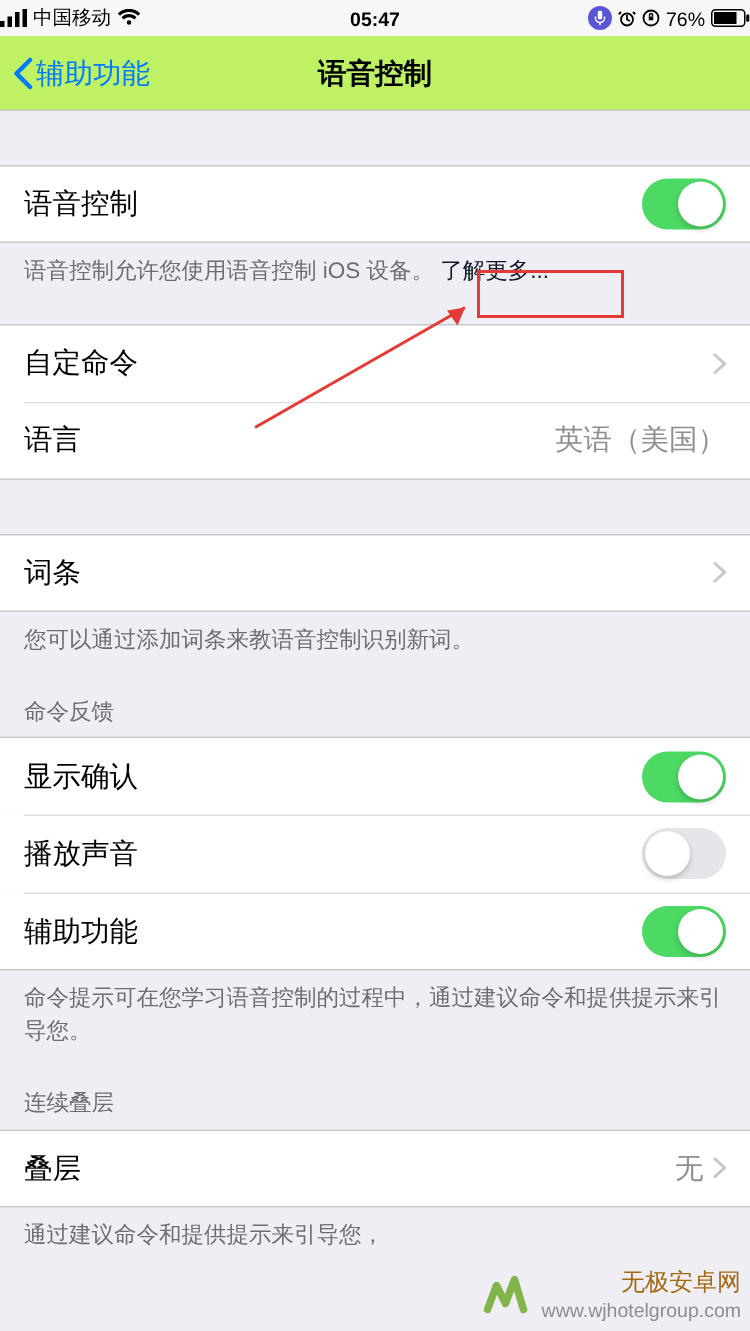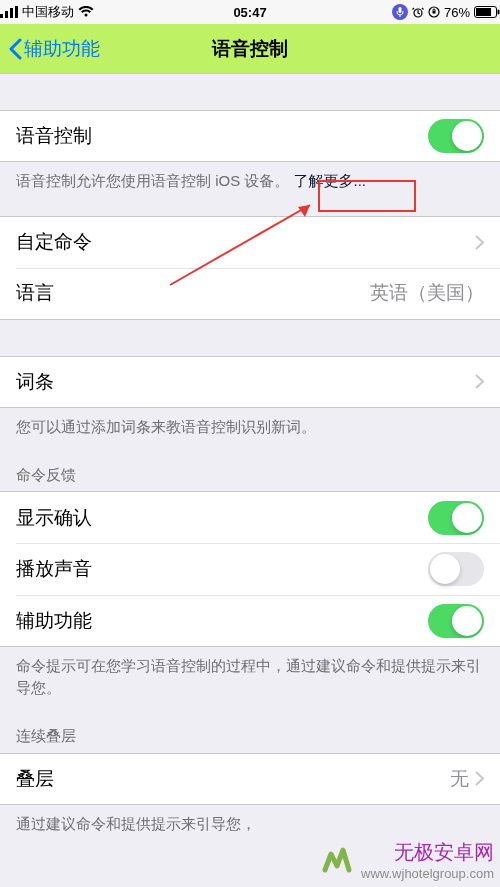--- a/index.html
+++ b/index.html
@@ -25,21 +25,21 @@
   .toggle { width: 56px; height: 34px; border-radius: 17px; position: relative; }
   .toggle.on { background: #4cd964; }
   .toggle.off { background: #e5e5ea; }
   .knob { width: 30px; height: 30px; background: #fff; border-radius: 50%; position: absolute; top: 2px; box-shadow: 0 2px 4px rgba(0,0,0,0.2); }
   .toggle.on .knob { right: 2px; }
   .toggle.off .knob { left: 2px; }
   .redbox { position: absolute; border: 2px solid #e53935; width: 98px; height: 32px; left: 318px; top: 180px; pointer-events: none; }
   .arrow { position: absolute; left: 160px; top: 195px; pointer-events: none; }
   .watermark { position: absolute; right: 6px; bottom: 6px; opacity: 0.95; display:flex; align-items:center; gap:6px;}
   .watermark .txt { text-align:right; }
-  .watermark .big { font-size: 20px; color:#a21caf; font-weight:500;}
+  .watermark .big { font-size: 16px; color:#a16207; font-weight:500;}
   .watermark .small { font-size: 13px; color:#888;}
   .mic-dot { width:16px;height:16px;border-radius:50%;background:#5856d6;display:inline-flex;align-items:center;justify-content:center;}
 </style>
 </head>
 <body>
 
 <div class="status-bar">
   <div class="status-left">
     <svg width="18" height="12" viewBox="0 0 18 12">
         <rect x="0" y="8" width="3" height="4" fill="#000"></rect>

